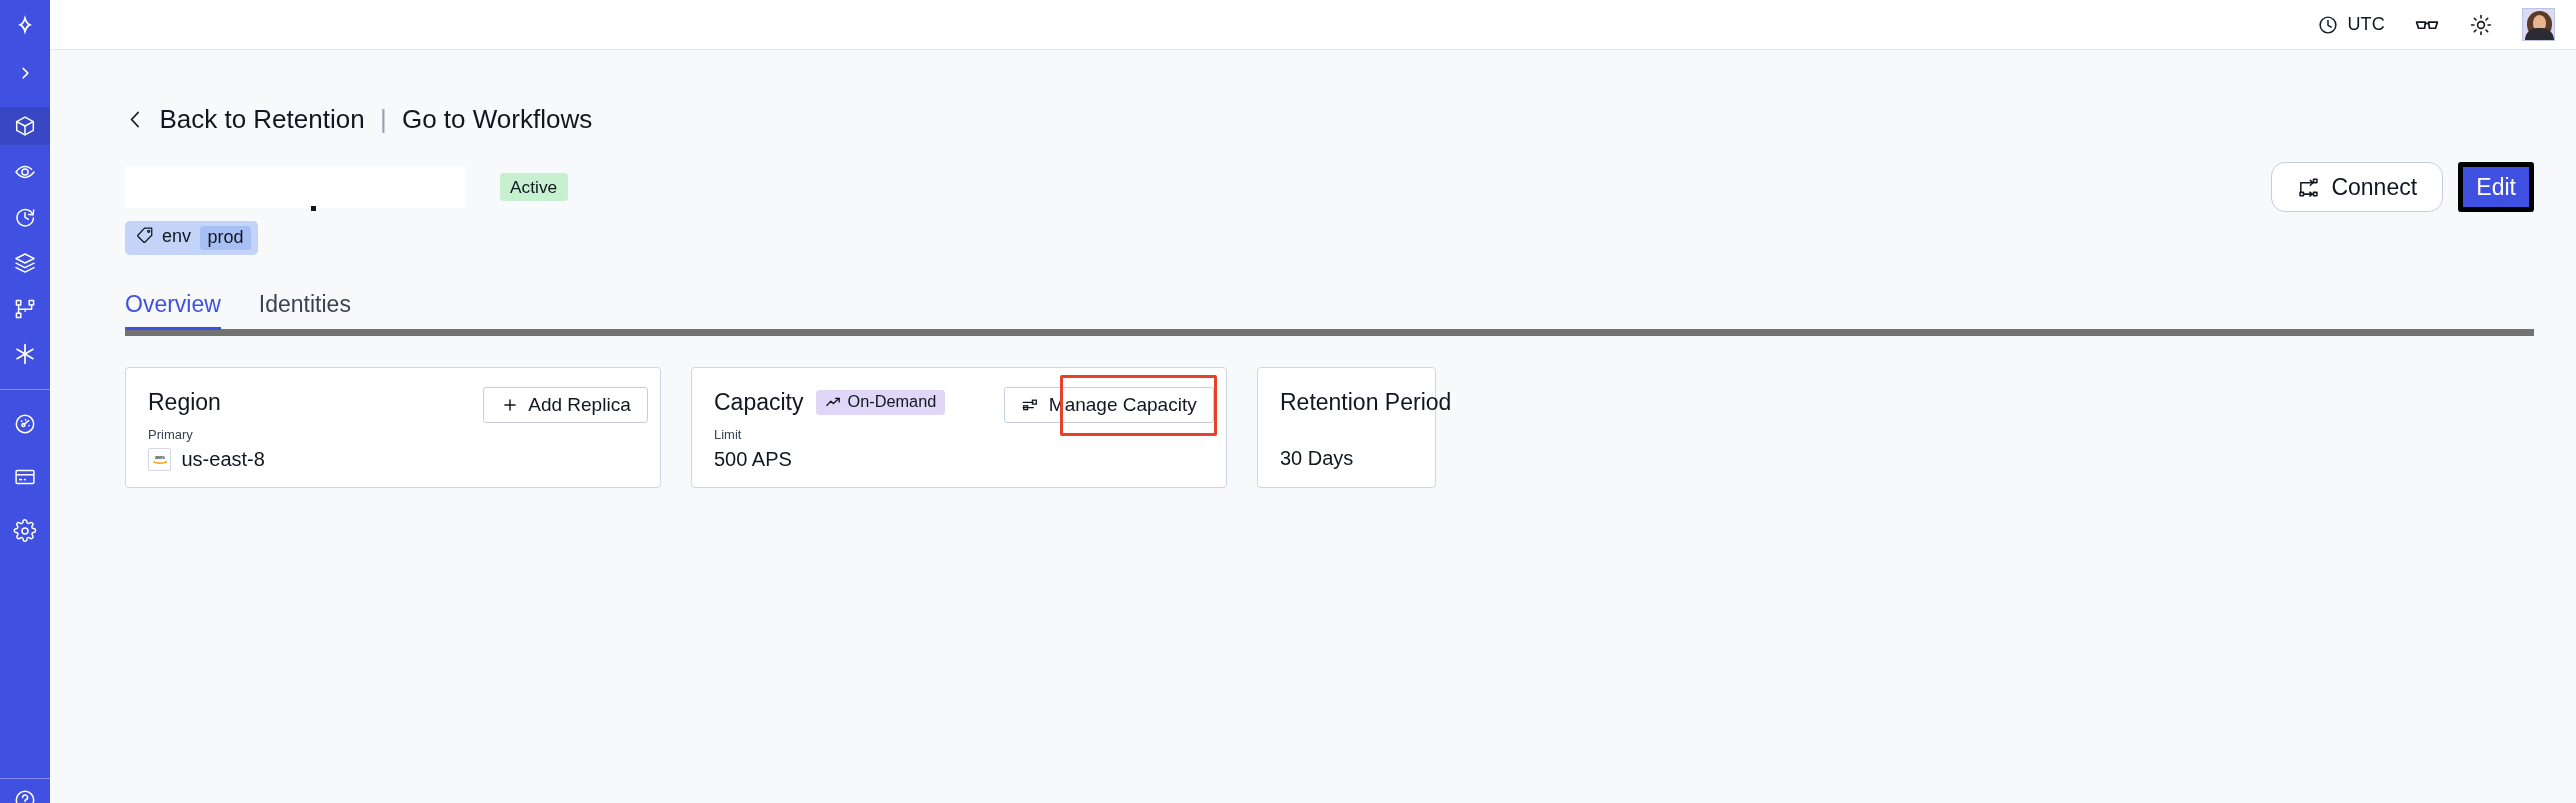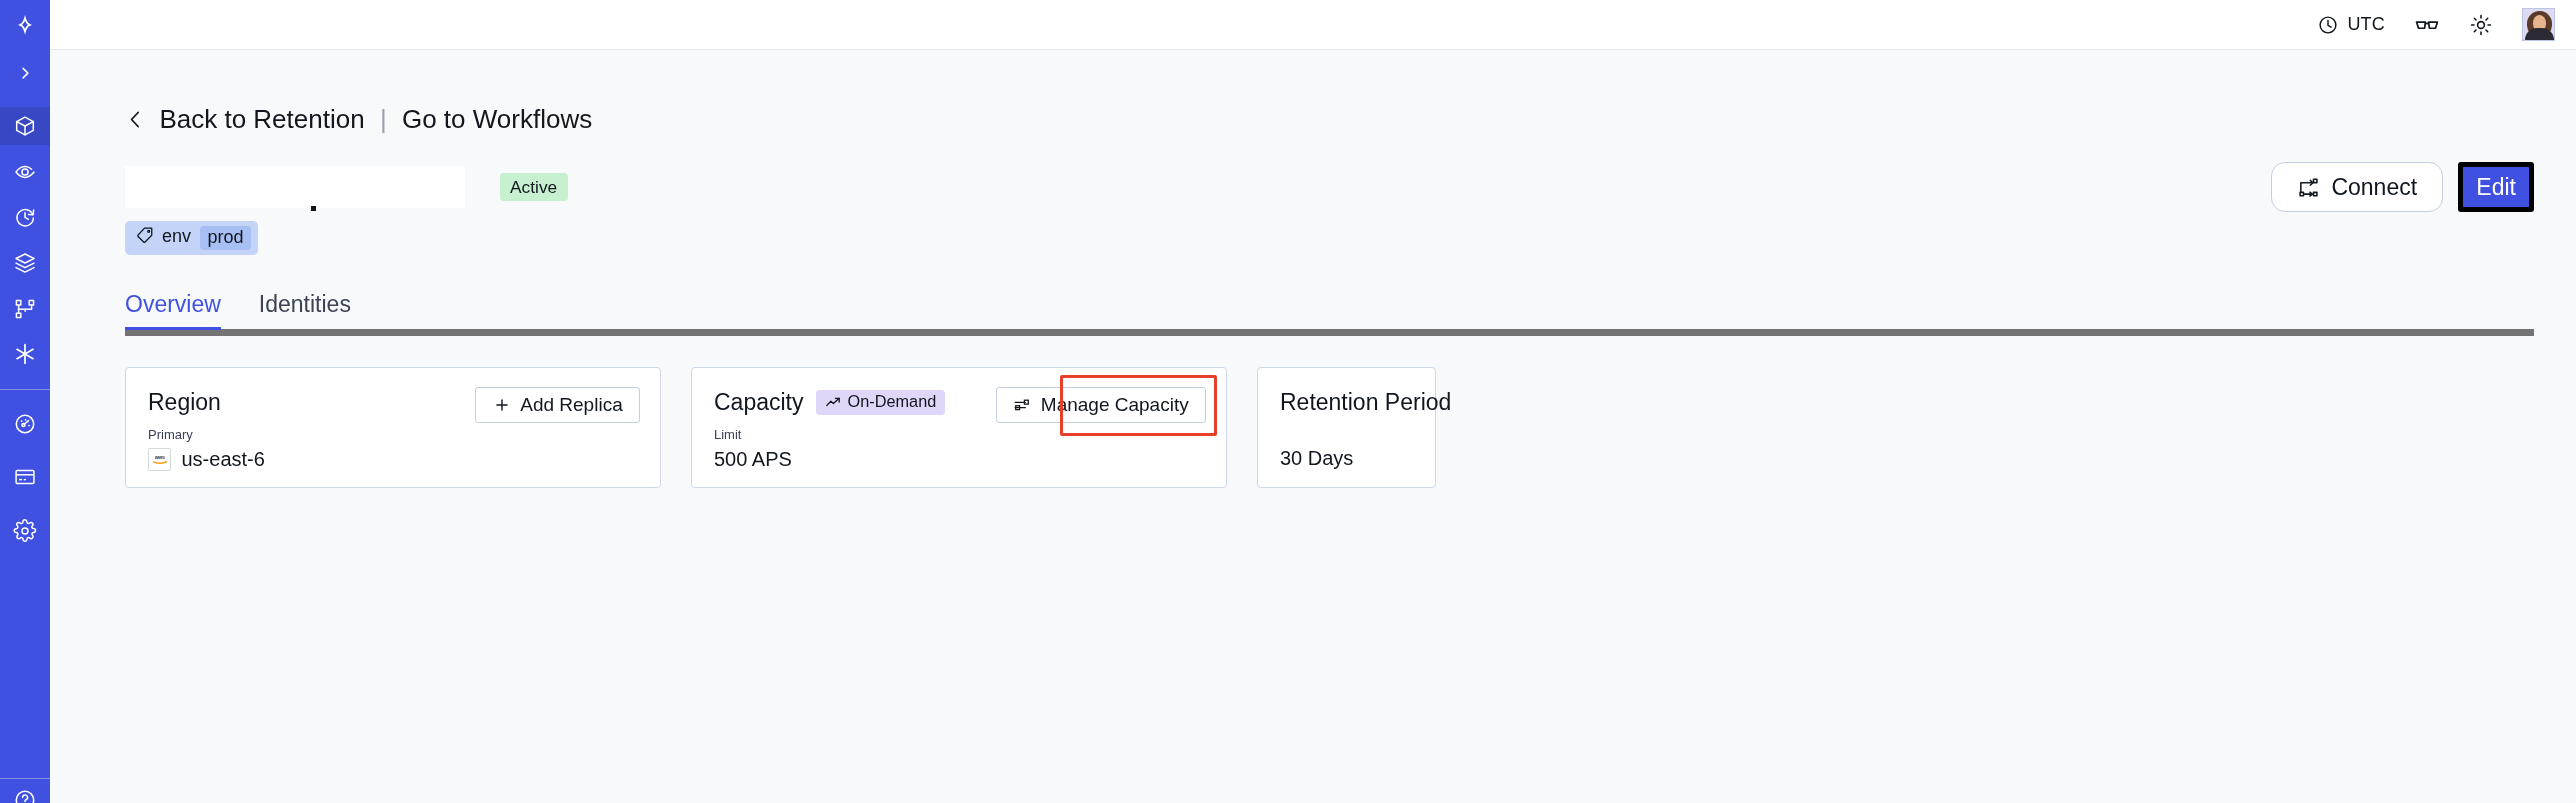--- a/index.html
+++ b/index.html
@@ -276,21 +276,21 @@
     width: 23px; height: 23px;
     border: 1px solid #d2d8e2;
     border-radius: 1.9px;
     background: #fff;
     display: flex; align-items: center; justify-content: center;
     flex: 0 0 auto;
   }
 
   .card-btn {
     position: absolute;
-    right: 20px;
+    right: 12px;
     top: 19px;
   }
   .btn-outline {
     background: #ffffff;
     border: 1px solid #c3cee0;
     border-radius: 2.9px;
     color: #11161f;
     font-size: 19px;
     height: 36px;
     padding: 0 16.3px;
@@ -542,21 +542,21 @@
           </div>
           <div class="card-sub">Primary</div>
           <div class="card-val">
             <span class="aws-chip">
               <svg width="18" height="14.4" viewBox="0 0 40 30" style="font-size:21px">
                 <text x="20" y="14" font-family="'Liberation Sans',sans-serif" font-size="12" font-weight="bold" fill="#232f3e" text-anchor="middle">aws</text>
                 <path d="M6 21c6 4 22 4 28 0" stroke="#ff9900" stroke-width="3" fill="none" stroke-linecap="round"></path>
                 <path d="M31 18.5 35 21l-4 2.5z" fill="#ff9900"></path>
               </svg>
             </span>
-            <span>us-east-6</span>
+            <span>us-east-8</span>
           </div>
           <div class="card-btn">
             <button class="btn btn-outline">
               <span style="display:flex;align-items:center">
                 <svg width="18" height="18" viewBox="0 0 24 24" fill="none" stroke="currentColor" stroke-width="1.9" stroke-linecap="round">
                   <path d="M12 5.2v13.6M5.2 12h13.6"></path>
                 </svg>
               </span>
               <span>Add Replica</span>
             </button>

